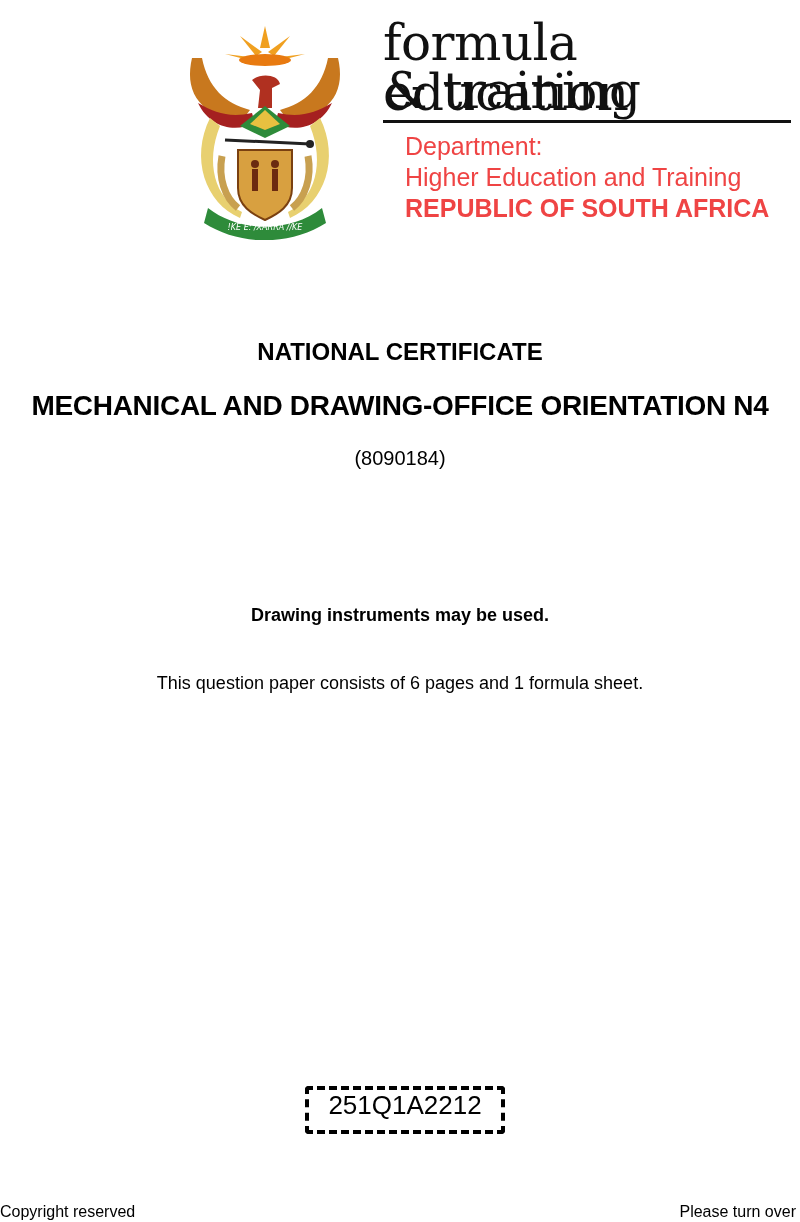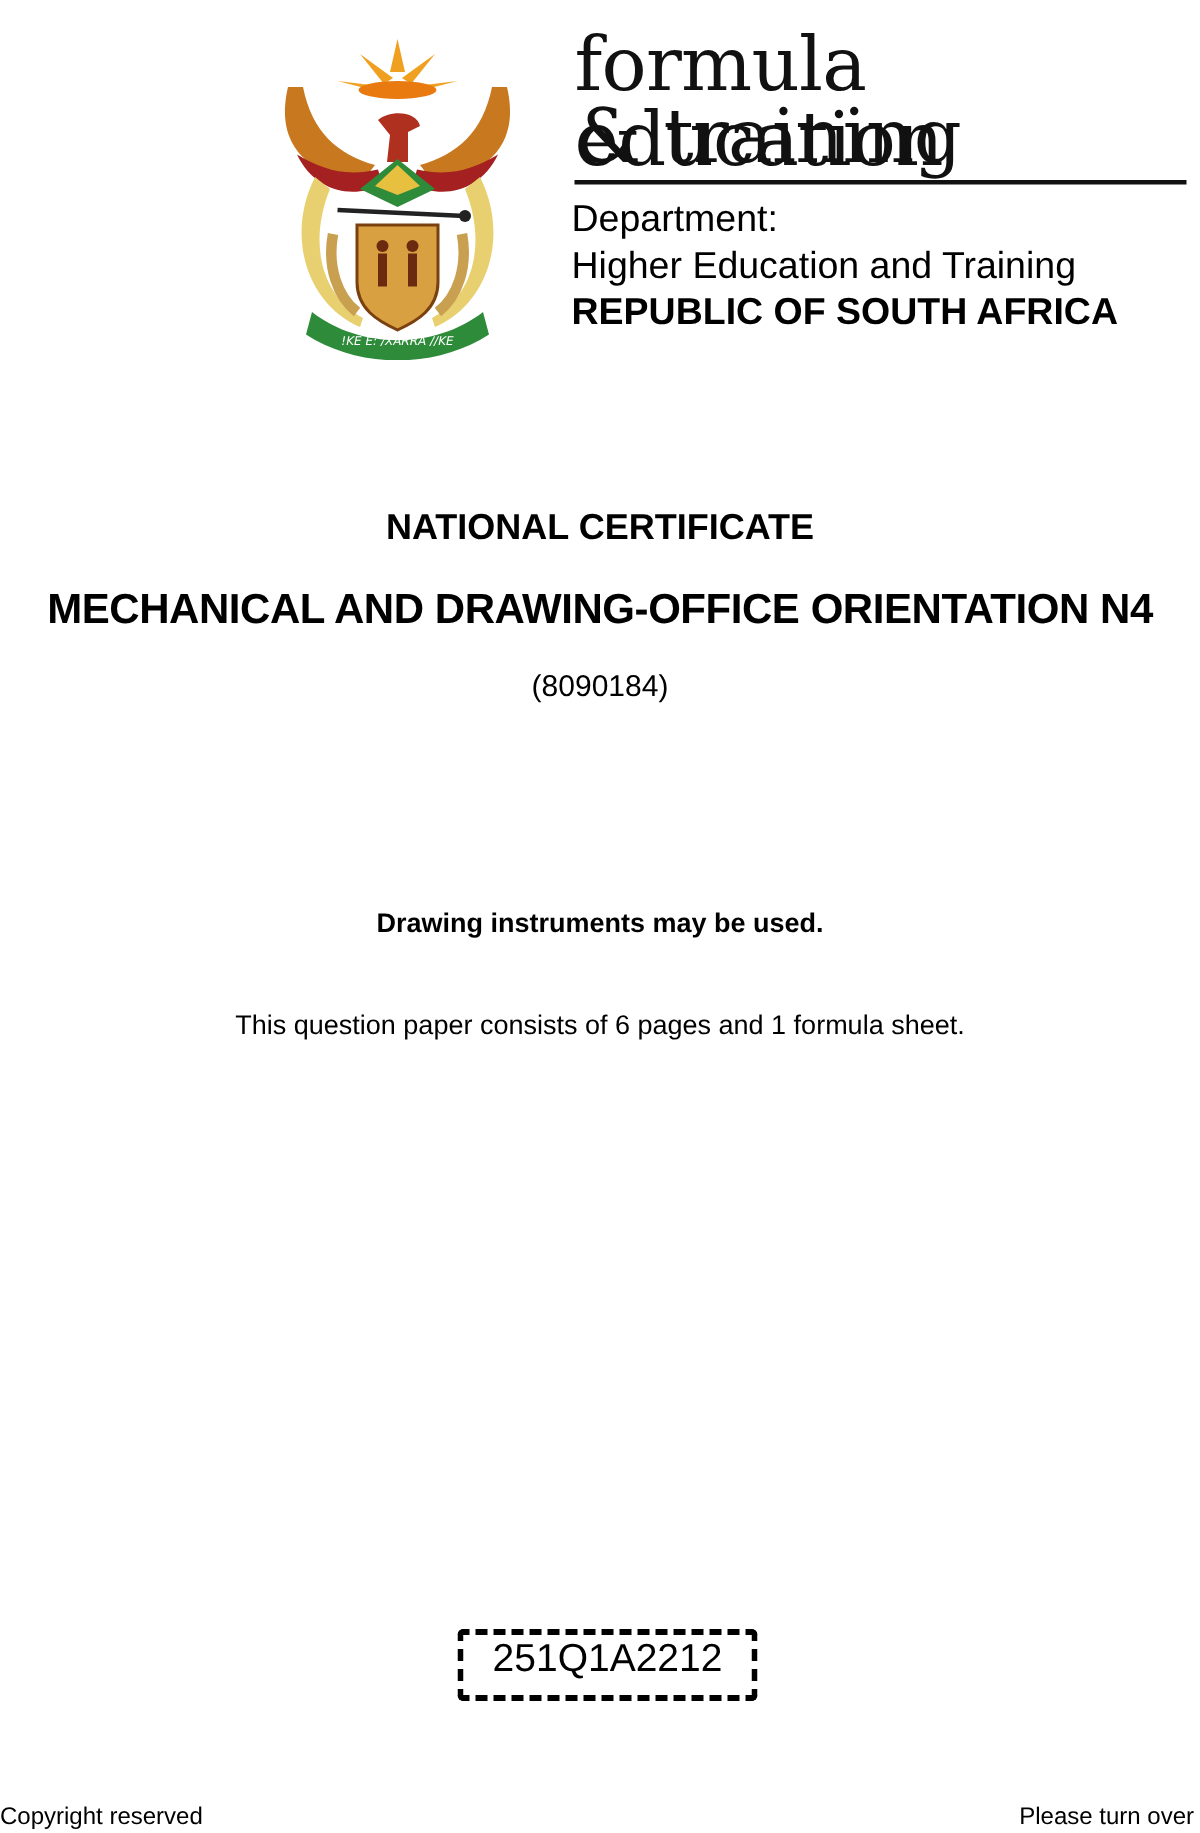--- a/index.html
+++ b/index.html
@@ -2,21 +2,21 @@
 <html><head>
   <meta charset="utf-8">
   <style>
     html, body { margin:0; padding:0; background:#ffffff; }
     body { width:800px; height:1222px; position:relative; overflow:hidden; font-family:"Liberation Sans", sans-serif; color:#000; }
     .abs { position:absolute; }
     .center { left:0; width:800px; text-align:center; }
     .coat { left:180px; top:18px; width:170px; height:222px; }
     .brand-big { left:383px; font-family:"DejaVu Serif", serif; font-size:50px; line-height:50px; letter-spacing:-0.5px; color:#111; }
     .rule { left:383px; top:120px; width:408px; height:3px; background:#111; }
-    .dept { left:381px; font-size:25px; line-height:30px; color:#000000; }
+    .dept { left:405px; font-size:25px; line-height:30px; color:#ef4444; }
     .dept.bold { font-weight:bold; font-size:25px; }
     .t1 { top:338px; font-size:24px; font-weight:bold; }
     .t2 { top:390px; font-size:28px; font-weight:bold; white-space:nowrap; letter-spacing:-0.3px; }
     .t3 { top:447px; font-size:20px; }
     .t4 { top:503px; font-size:24px; font-weight:bold; line-height:29px; }
     .t5 { top:605px; font-size:18px; font-weight:bold; }
     .t6 { top:673px; font-size:18px; font-weight:normal; }
     .code-box { left:305px; top:1086px; width:192px; height:40px; border:4px dashed #000; border-radius:4px; display:flex; justify-content:center; font-size:26px; }
     .footer-left { left:0; top:1203px; font-size:16px;text-align:center; }
     .footer-right { right:4px; top:1203px; font-size:16px; }

